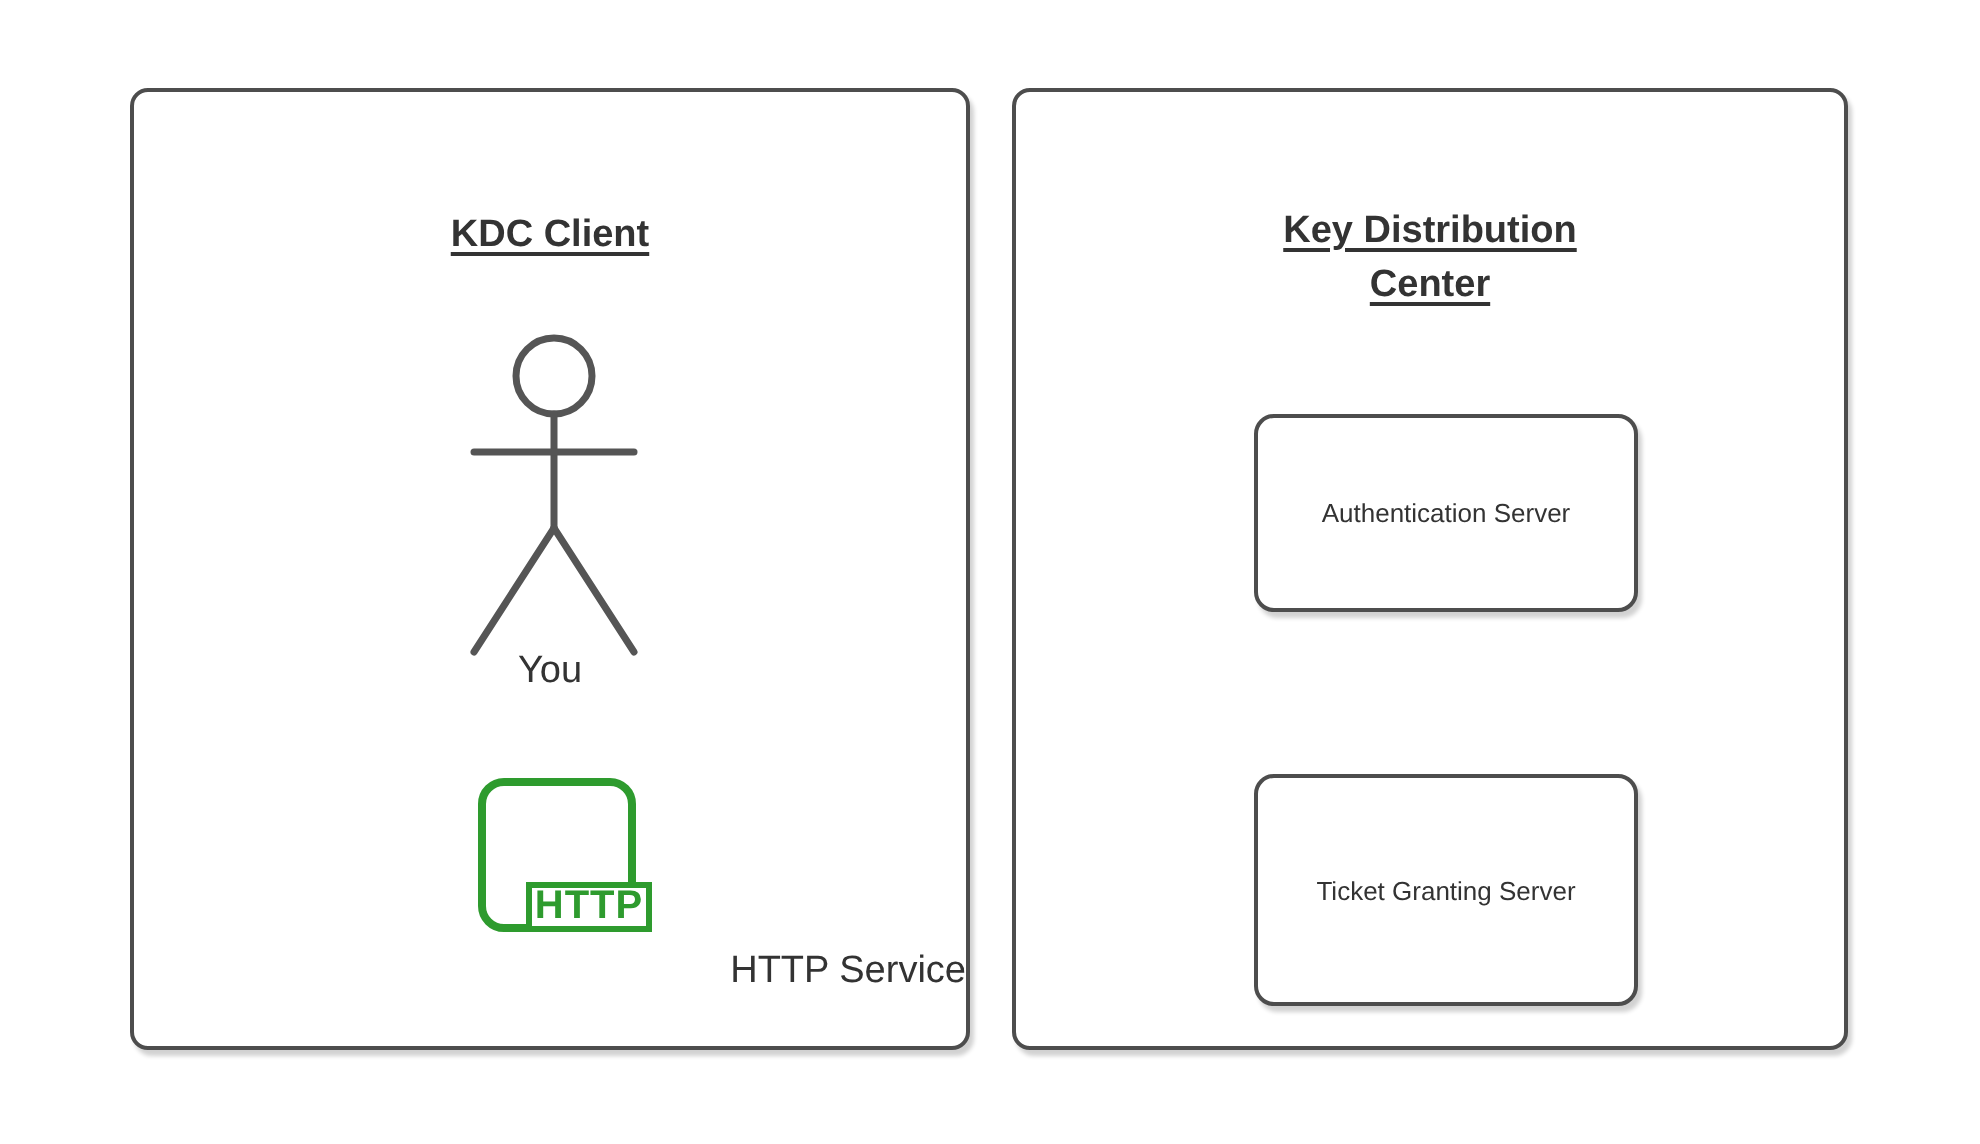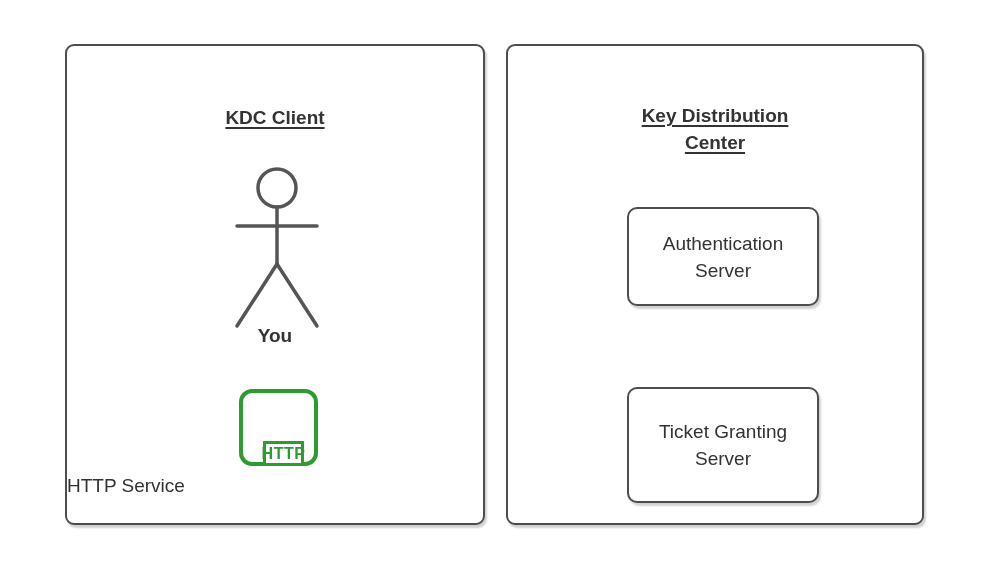--- a/index.html
+++ b/index.html
@@ -59,57 +59,56 @@
     stroke-linecap: round;
   }
   .actor-label {
     position: absolute;
     top: 279px;
     left: 0;
     width: 100%;
     text-align: center;
     font-size: 19px;
     color: var(--text, #333333);
-    font-weight: bold;
   }
 
   .http-square {
     position: absolute;
     left: 172px;
     top: 343px;
     width: 79px;
     height: 77px;
     box-sizing: border-box;
     border: 4px solid var(--accent-green, #2e9b2e);
     border-radius: 13px;
     background: transparent;
   }
   .http-badge {
     position: absolute;
     left: 196px;
     top: 395px;
-    width: 41px;
+    width: 63px;
     height: 25px;
     box-sizing: border-box;
     border: 3px solid var(--accent-green, #2e9b2e);
     background: #ffffff;
     display: flex;
     align-items: center;
     justify-content: center;
-    font-size: 16px;
+    font-size: 20px;
     font-weight: bold;
     color: var(--accent-green, #2e9b2e);
     letter-spacing: 0.5px;
   }
   .service-label {
     position: absolute;
     top: 429px;
     left: 0;
     width: 100%;
-    text-align: left;
+    text-align: right;
     font-size: 19px;
     color: var(--text, #333333);
   }
 
   .server-box {
     position: absolute;
     left: 119px;
     width: 192px;
     box-sizing: border-box;
     background: #ffffff;
@@ -119,21 +118,21 @@
     display: flex;
     align-items: center;
     justify-content: center;
   }
   .auth-server { top: 161px; height: 99px; }
   .tgs-server  { top: 341px; height: 116px; }
   .server-box span {
     display: block;
     width: 150px;
     text-align: center;
-    font-size: 19px;
+    font-size: 13px;
     line-height: 27px;
     color: var(--text, #333333);
   }
 </style>
 </head>
 <body>
 
 <div class="canvas">
 
   <section class="panel client-panel">

